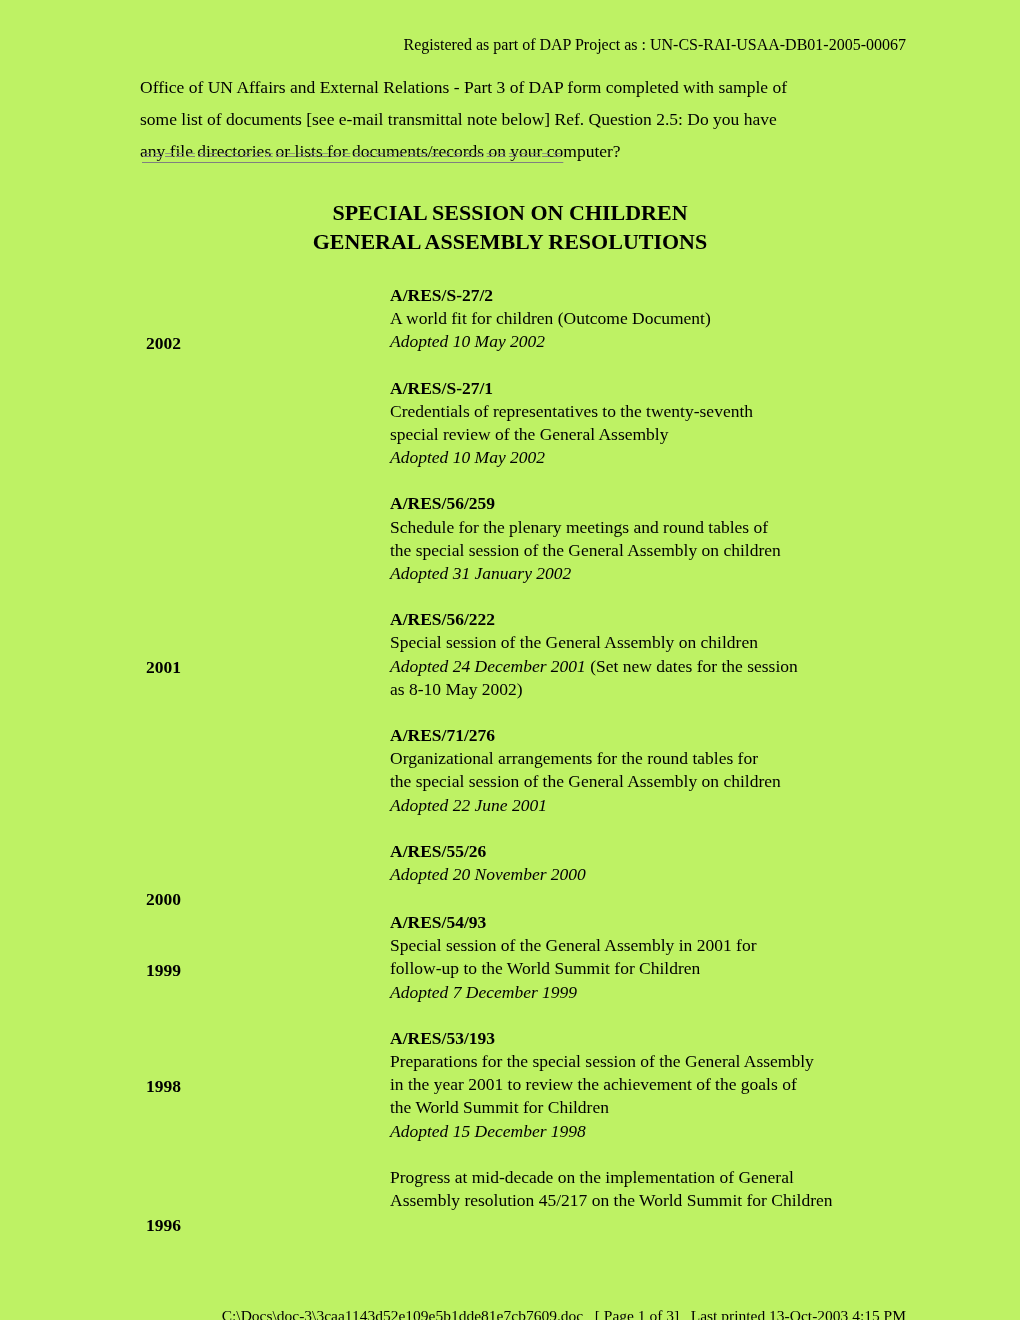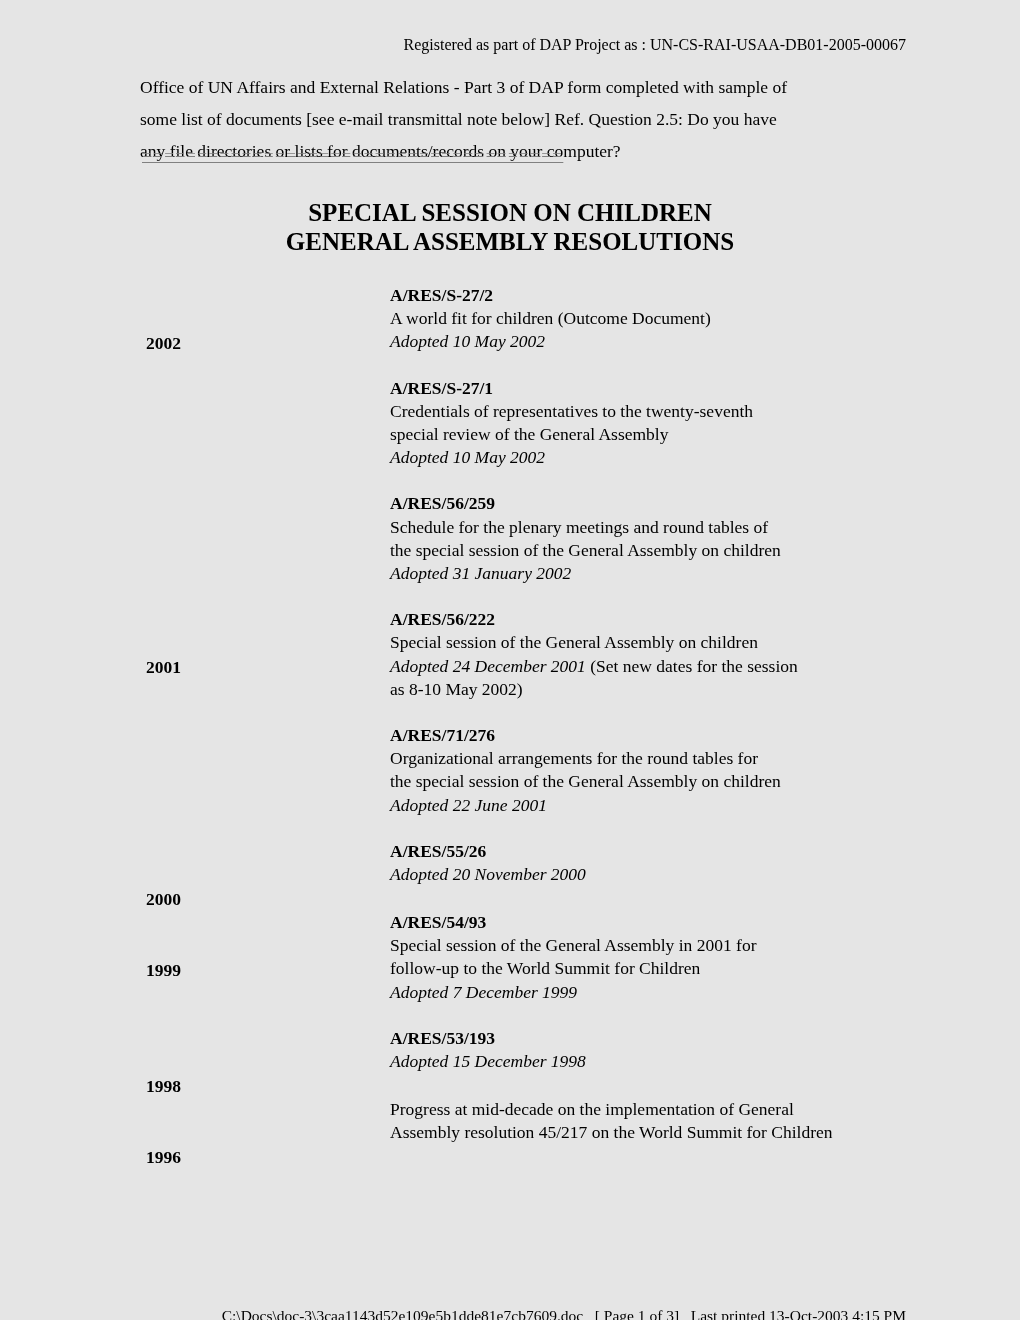--- a/index.html
+++ b/index.html
@@ -4,21 +4,21 @@
 <style>
   html, body {
     margin: 0;
     padding: 0;
     background: #ffffff;
   }
   .page {
     position: relative;
     width: 1020px;
     height: 1320px;
-    background: #e5e5e5;
+    background: #bef264;
     color: #000000;
     font-family: "Liberation Serif", "DejaVu Serif", serif;
     overflow: hidden;
   }
   .header-line {
     position: absolute;
     top: 34px;
     left: 140px;
     width: 766px;
     text-align: right;
@@ -44,21 +44,21 @@
     letter-spacing: 1.5px;
     line-height: 20px;
   }
   .doc-title {
     position: absolute;
     top: 199px;
     left: 0;
     width: 1020px;
     text-align: center;
     font-weight: bold;
-    font-size: 25px;
+    font-size: 22px;
     line-height: 28.5px;
   }
   .resolutions {
     position: absolute;
     top: 284px;
     left: 146px;
     width: 790px;
     font-size: 17.5px;
     line-height: 23.2px;
   }
@@ -181,20 +181,23 @@
           <div class="res-adopted"><span class="adopted-italic">Adopted 7 December 1999</span><span></span></div>
         </div>
       </div>
     </div>
 
     <div class="year-group">
       <div class="year-col">1998</div>
       <div class="entries-col">
         <div class="entry">
           <div class="res-code">A/RES/53/193</div>
+          <div class="res-title">Preparations for the special session of the General Assembly
+in the year 2001 to review the achievement of the goals of
+the World Summit for Children</div>
           <div class="res-adopted"><span class="adopted-italic">Adopted 15 December 1998</span><span></span></div>
         </div>
       </div>
     </div>
 
     <div class="year-group">
       <div class="year-col">1996</div>
       <div class="entries-col">
         <div class="entry">
           <div class="res-title">Progress at mid-decade on the implementation of General

